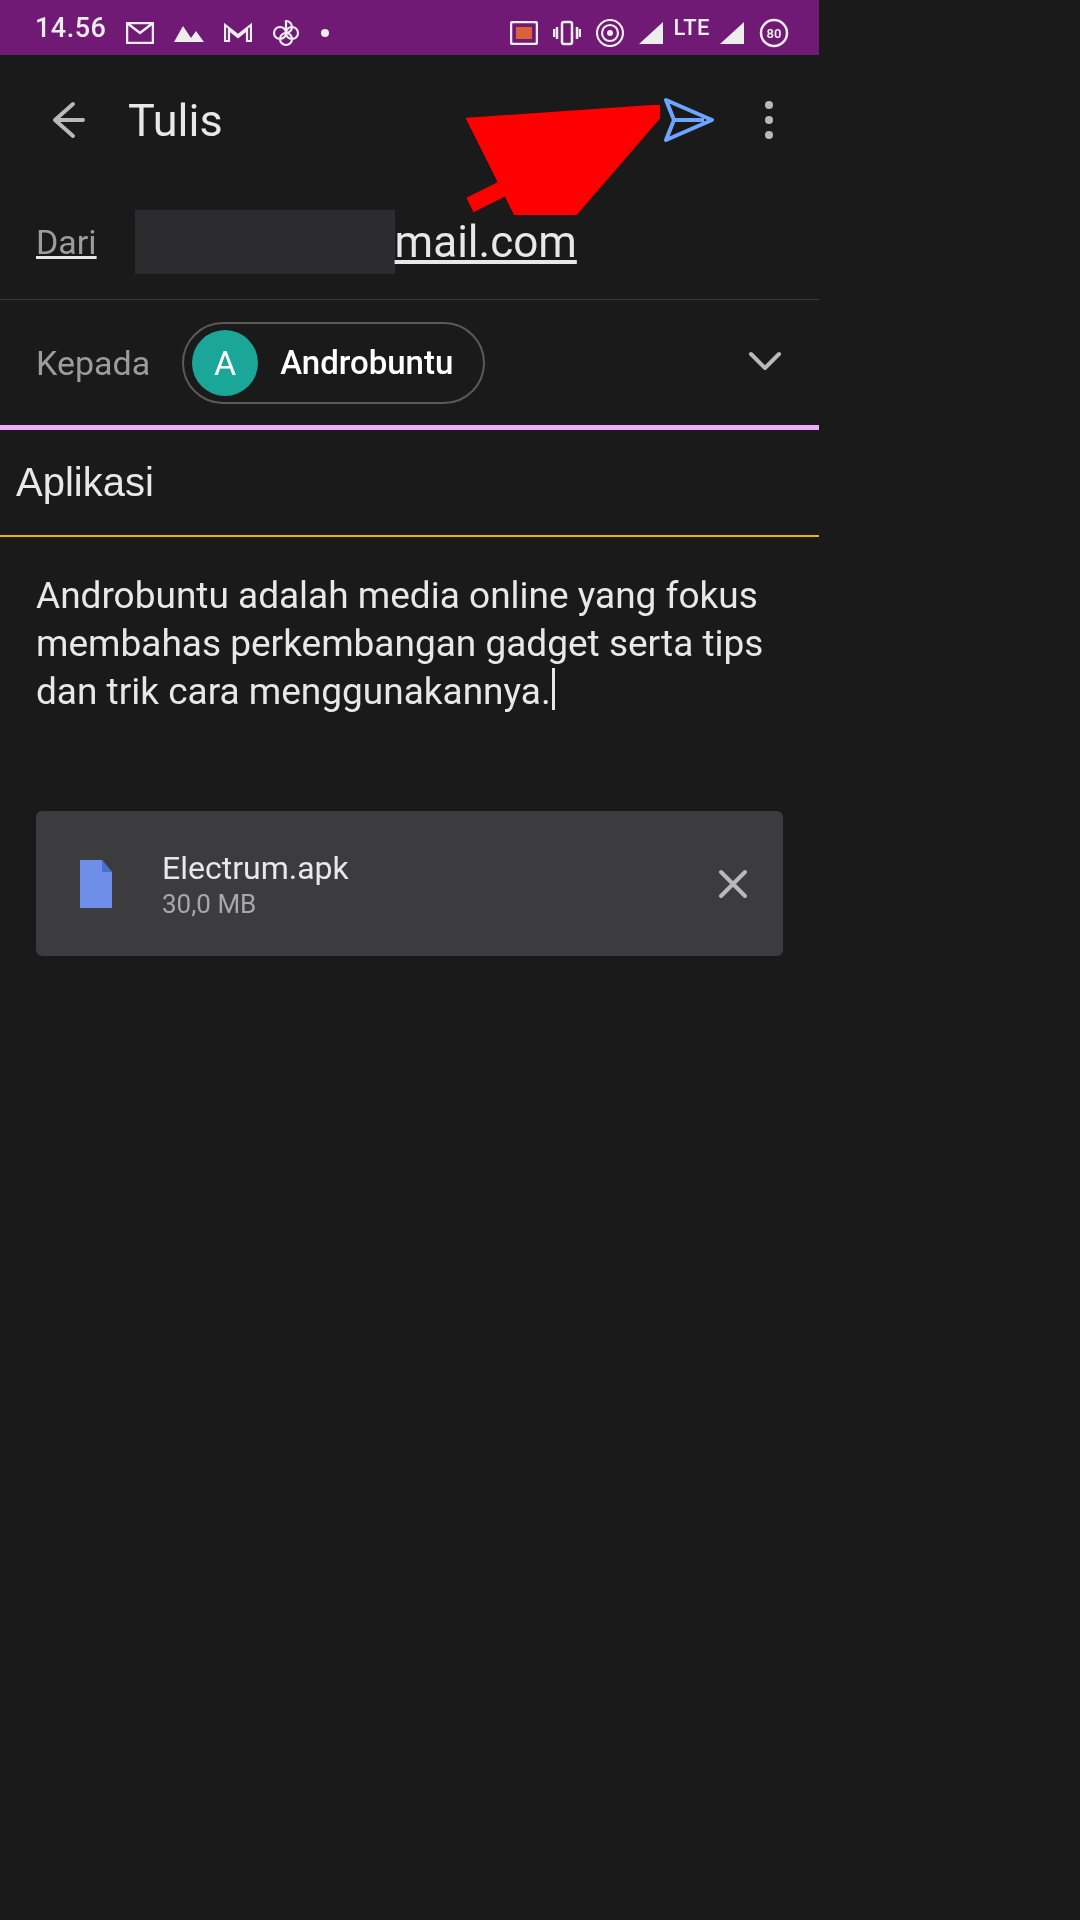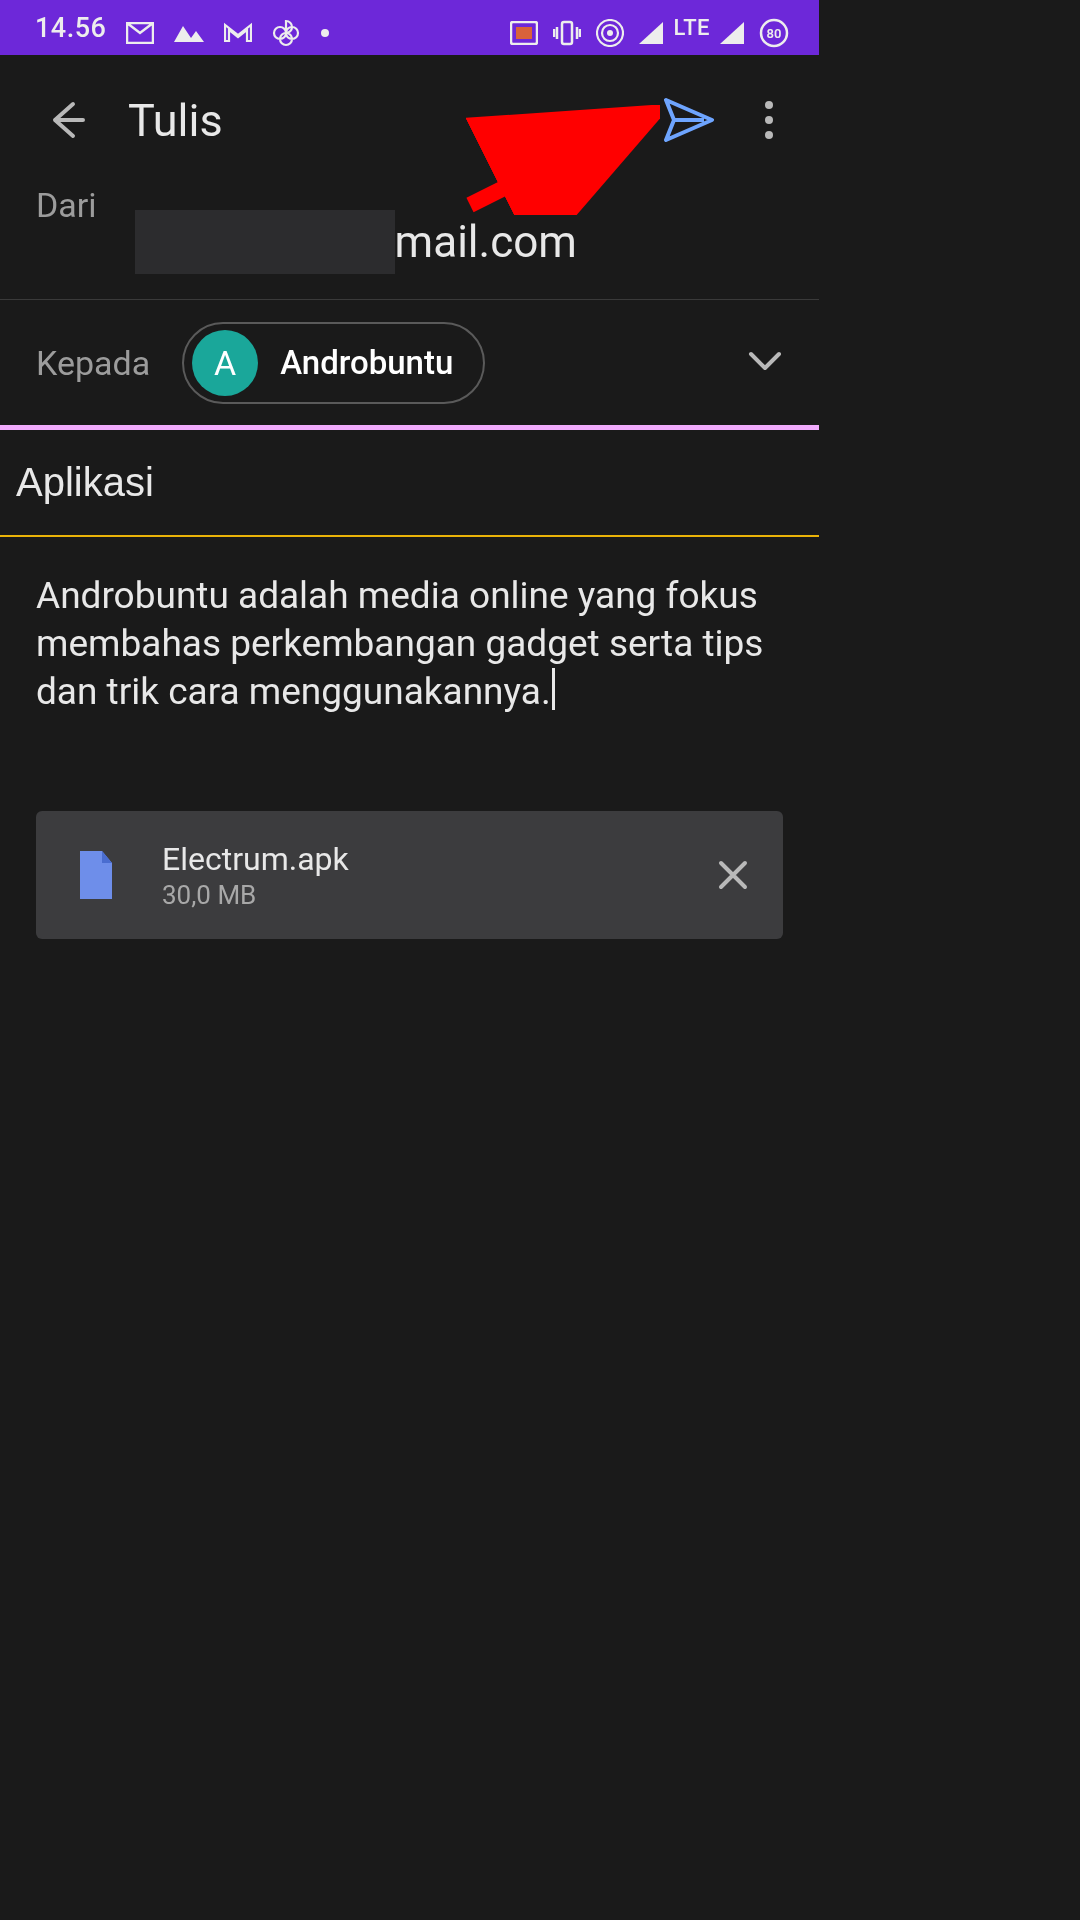--- a/index.html
+++ b/index.html
@@ -13,21 +13,21 @@
       position: relative;
     }
 
     
     .status-bar {
       height: 55px;
       display: flex;
       align-items: center;
       justify-content: space-between;
       padding: 0 30px 0 35px;
-      background: #6d28d9;
+      background: #701a75;
     }
     .status-left { display: flex; align-items: center; gap: 20px; }
     .status-right { display: flex; align-items: center; gap: 15px; }
     .clock { font-size: 27px; font-weight: 500; letter-spacing: 0.5px; color: #ededed; }
     .lte-text { font-size: 22px; font-weight: 500; color: #ededed; letter-spacing: 0.5px; margin: 0 -5px; }
     .sb-icon { display: inline-flex; align-items: center; justify-content: center; margin-top: 10px; }
     .sb-icon svg { display: block; }
 
     
     .app-bar {
@@ -44,23 +44,25 @@
       margin-left: 33px;
       flex: 1;
     }
     .action-btn { width: 80px; height: 80px; display: flex; align-items: center; justify-content: center; }
     .send-btn svg path { fill: none; stroke: #6ea5ff; }
 
     
     .from-row {
       height: 115px;
       display: flex;
+      align-items: center;
       padding: 0 36px;
       border-bottom: 1px solid #3a3a3a;
       position: relative;
+      text-decoration: underline;
     }
     .field-label { color: #9c9c9c; font-size: 34px; }
     .from-value-wrap { margin-left: 38px; display: flex; align-items: center; }
     .redact {
       width: 260px;
       height: 64px;
       background: #2c2c2e;
       margin-right: 0;
     }
     .from-visible { font-size: 44px; color: #e8e8e8; }
@@ -121,21 +123,21 @@
       width: 3px;
       height: 42px;
       background: #e8e8e8;
       vertical-align: -6px;
       margin-left: 1px;
     }
 
     
     .attachment {
       margin: 95px 36px 0 36px;
-      height: 128px;
+      height: 145px;
       background: #3c3c3e;
       border-radius: 6px;
       display: flex;
       align-items: center;
       padding: 0 20px 0 30px;
     }
     .attach-icon {
       width: 60px; height: 60px;
       display: flex; align-items: center; justify-content: center;
       margin-right: 36px;

